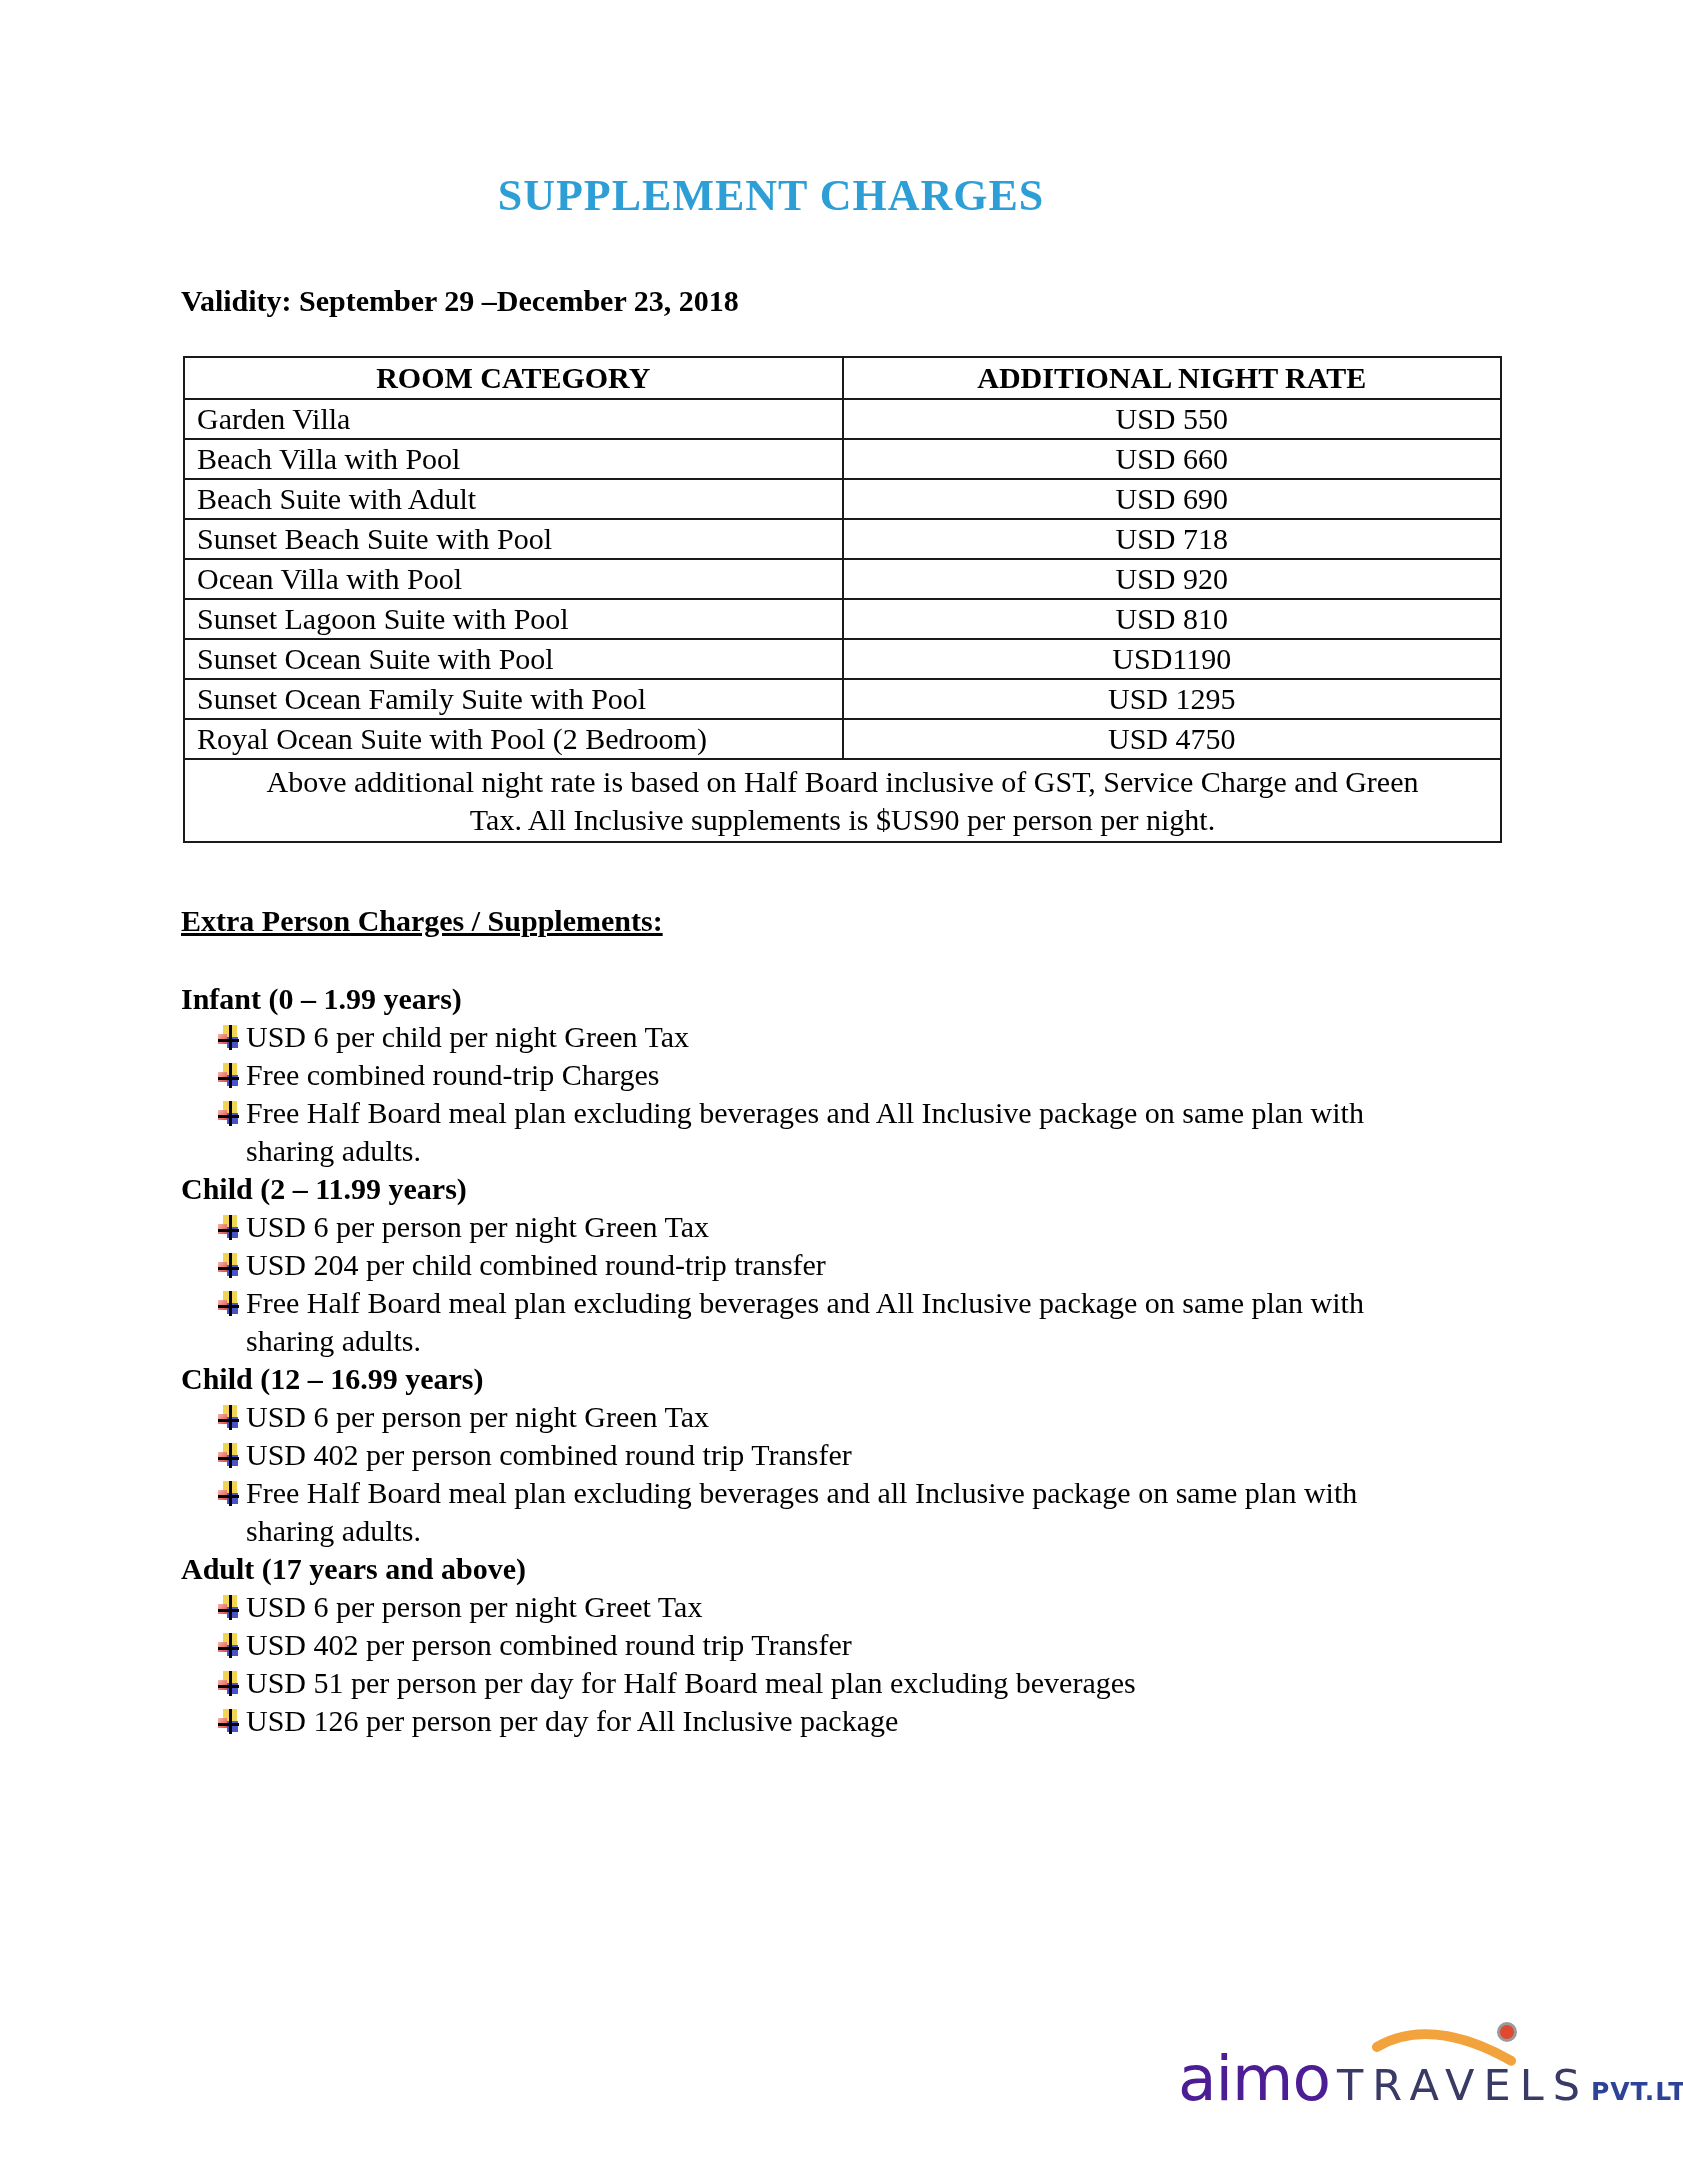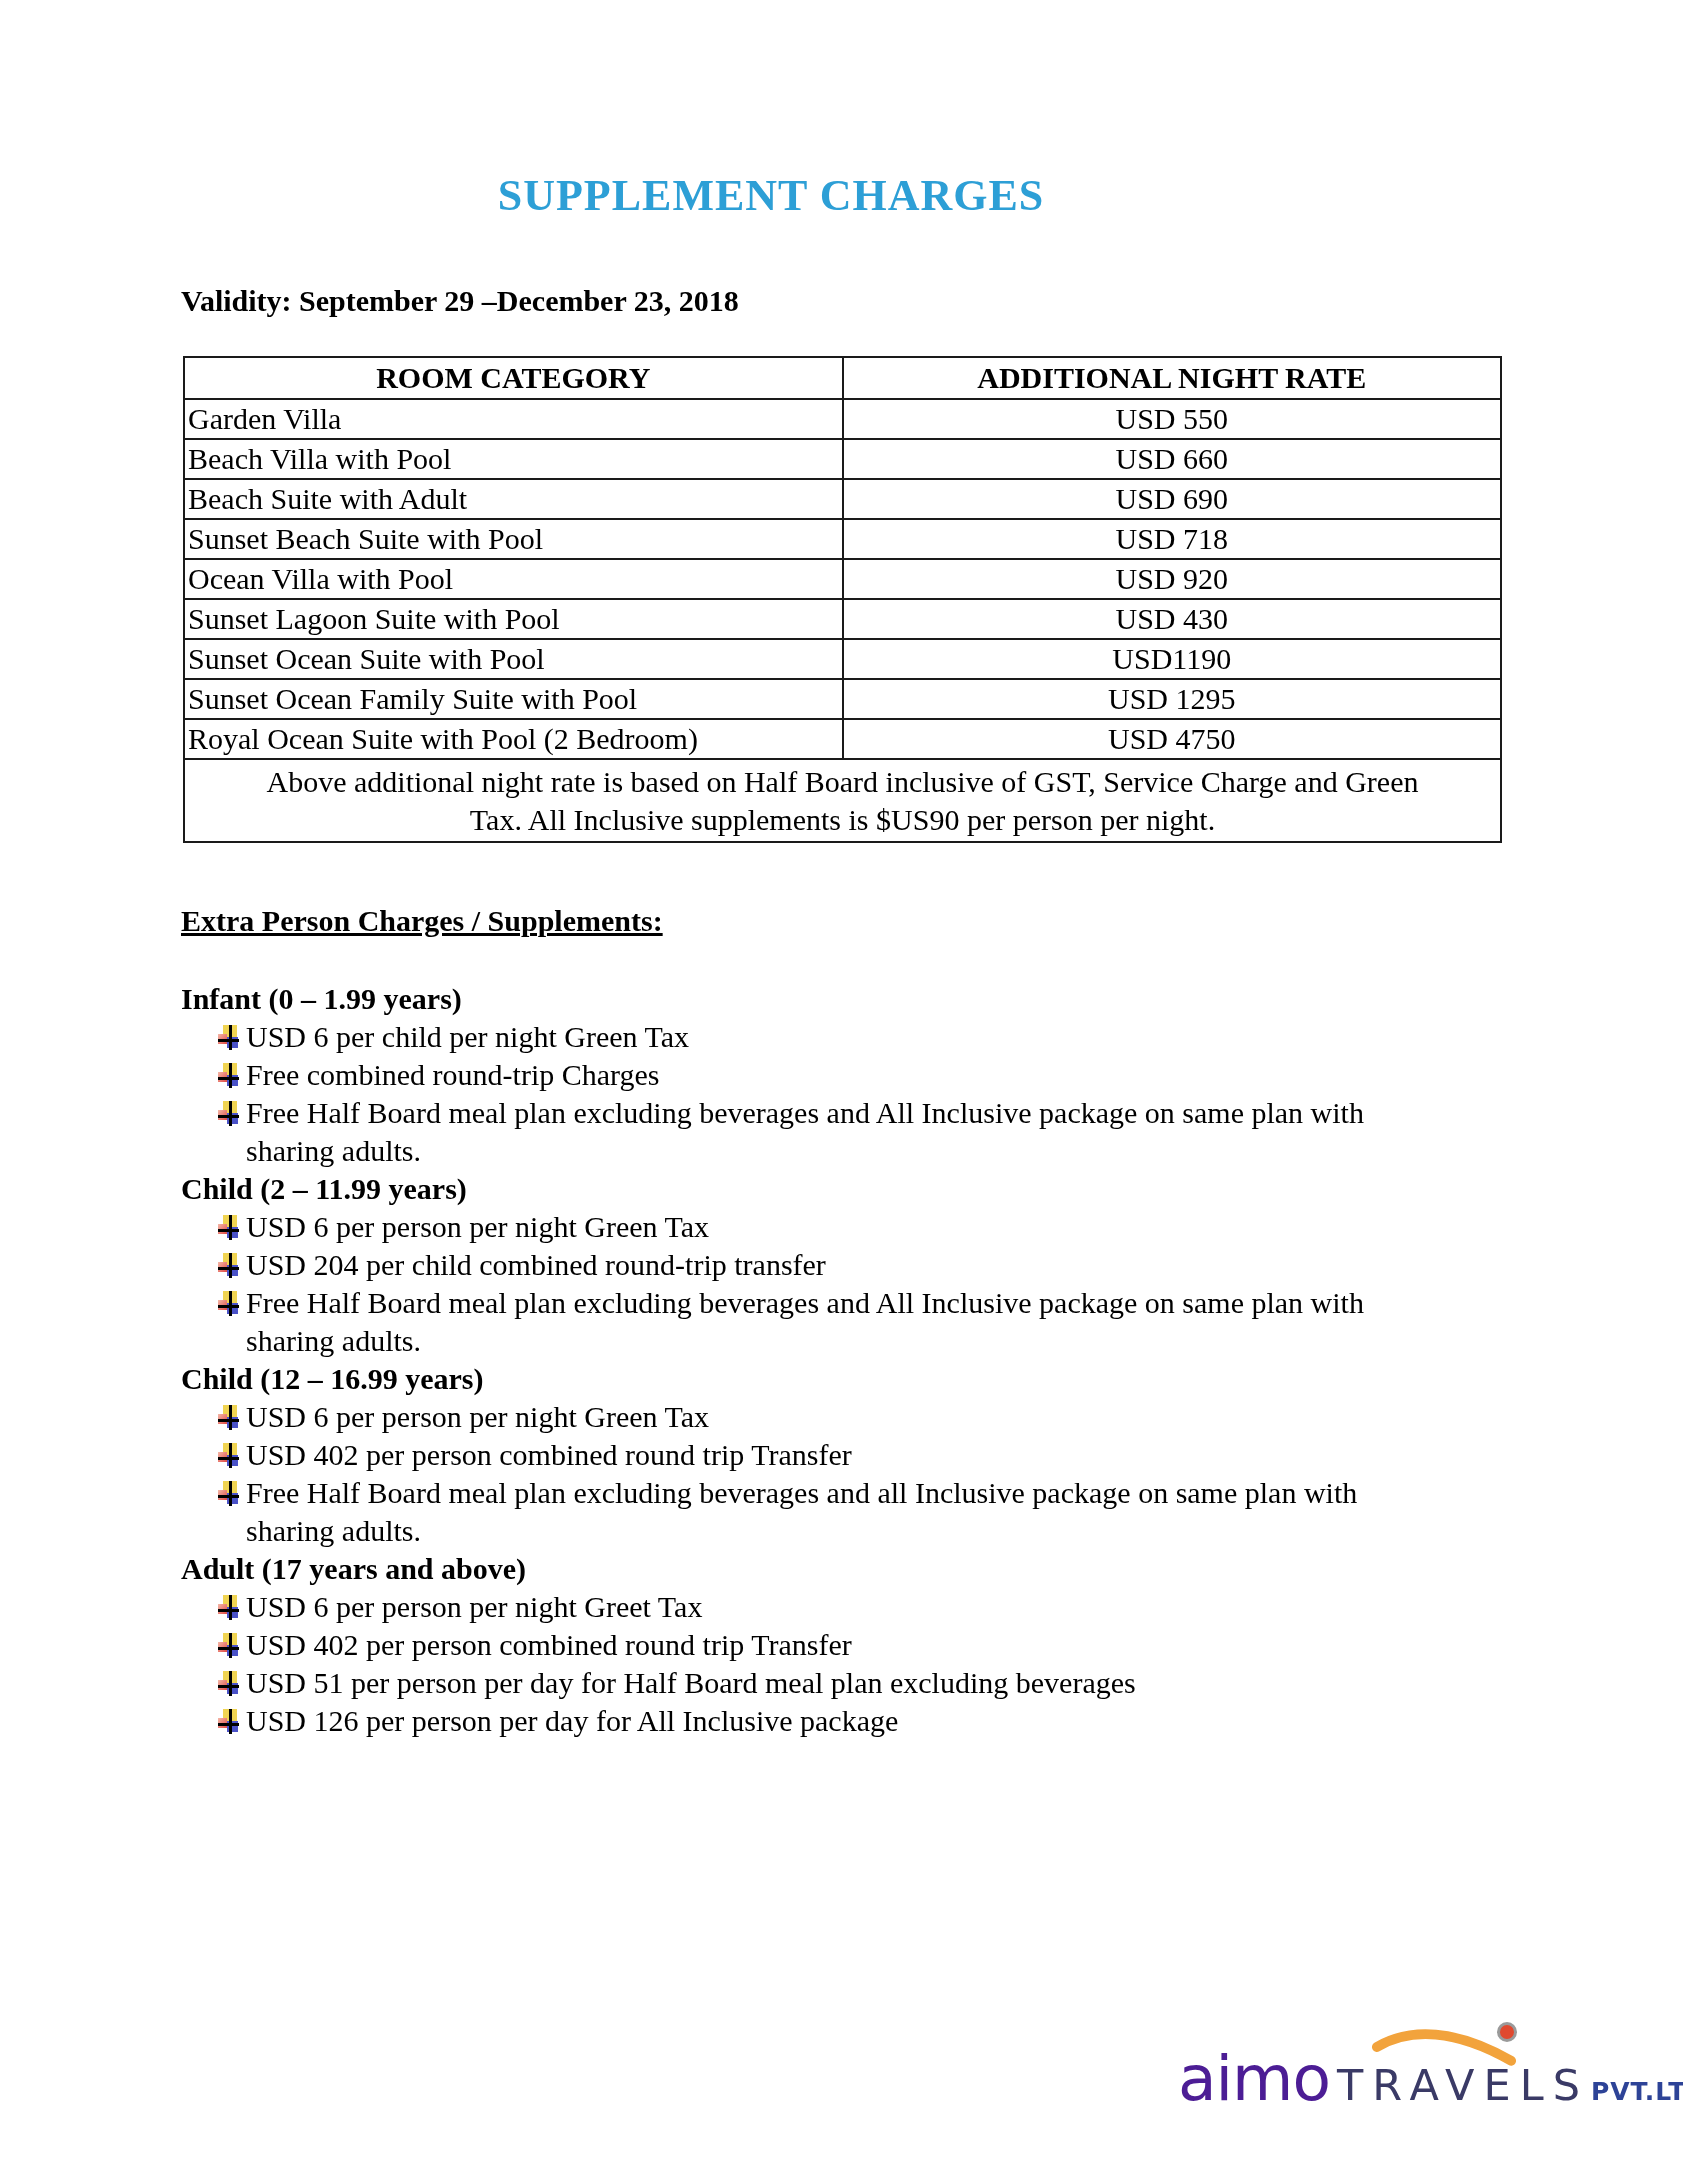--- a/index.html
+++ b/index.html
@@ -23,21 +23,21 @@
   }
   table.rates{
     position:absolute;left:183px;top:356px;
     width:1319px;
     border-collapse:collapse;
     table-layout:fixed;
   }
   table.rates th, table.rates td{
     border:2px solid #1a1a1a;
     font-size:30px;
-    padding:0 3px;
+    padding:0 12px;
     overflow:hidden;
   }
   table.rates th{
     height:40px;font-weight:bold;text-align:center;
   }
   td.cat{height:38px;text-align:left;}
   td.rate{height:38px;text-align:center;}
   td.note{
     height:81px;text-align:center;line-height:38px;padding:3px 10px;
   }
@@ -115,21 +115,21 @@
     <tr>
       <td class="cat">Sunset Beach Suite with Pool</td>
       <td class="rate">USD 718</td>
     </tr>
     <tr>
       <td class="cat">Ocean Villa with Pool</td>
       <td class="rate">USD 920</td>
     </tr>
     <tr>
       <td class="cat">Sunset Lagoon Suite with Pool</td>
-      <td class="rate">USD 430</td>
+      <td class="rate">USD 810</td>
     </tr>
     <tr>
       <td class="cat">Sunset Ocean Suite with Pool</td>
       <td class="rate">USD1190</td>
     </tr>
     <tr>
       <td class="cat">Sunset Ocean Family Suite with Pool</td>
       <td class="rate">USD 1295</td>
     </tr>
     <tr>

